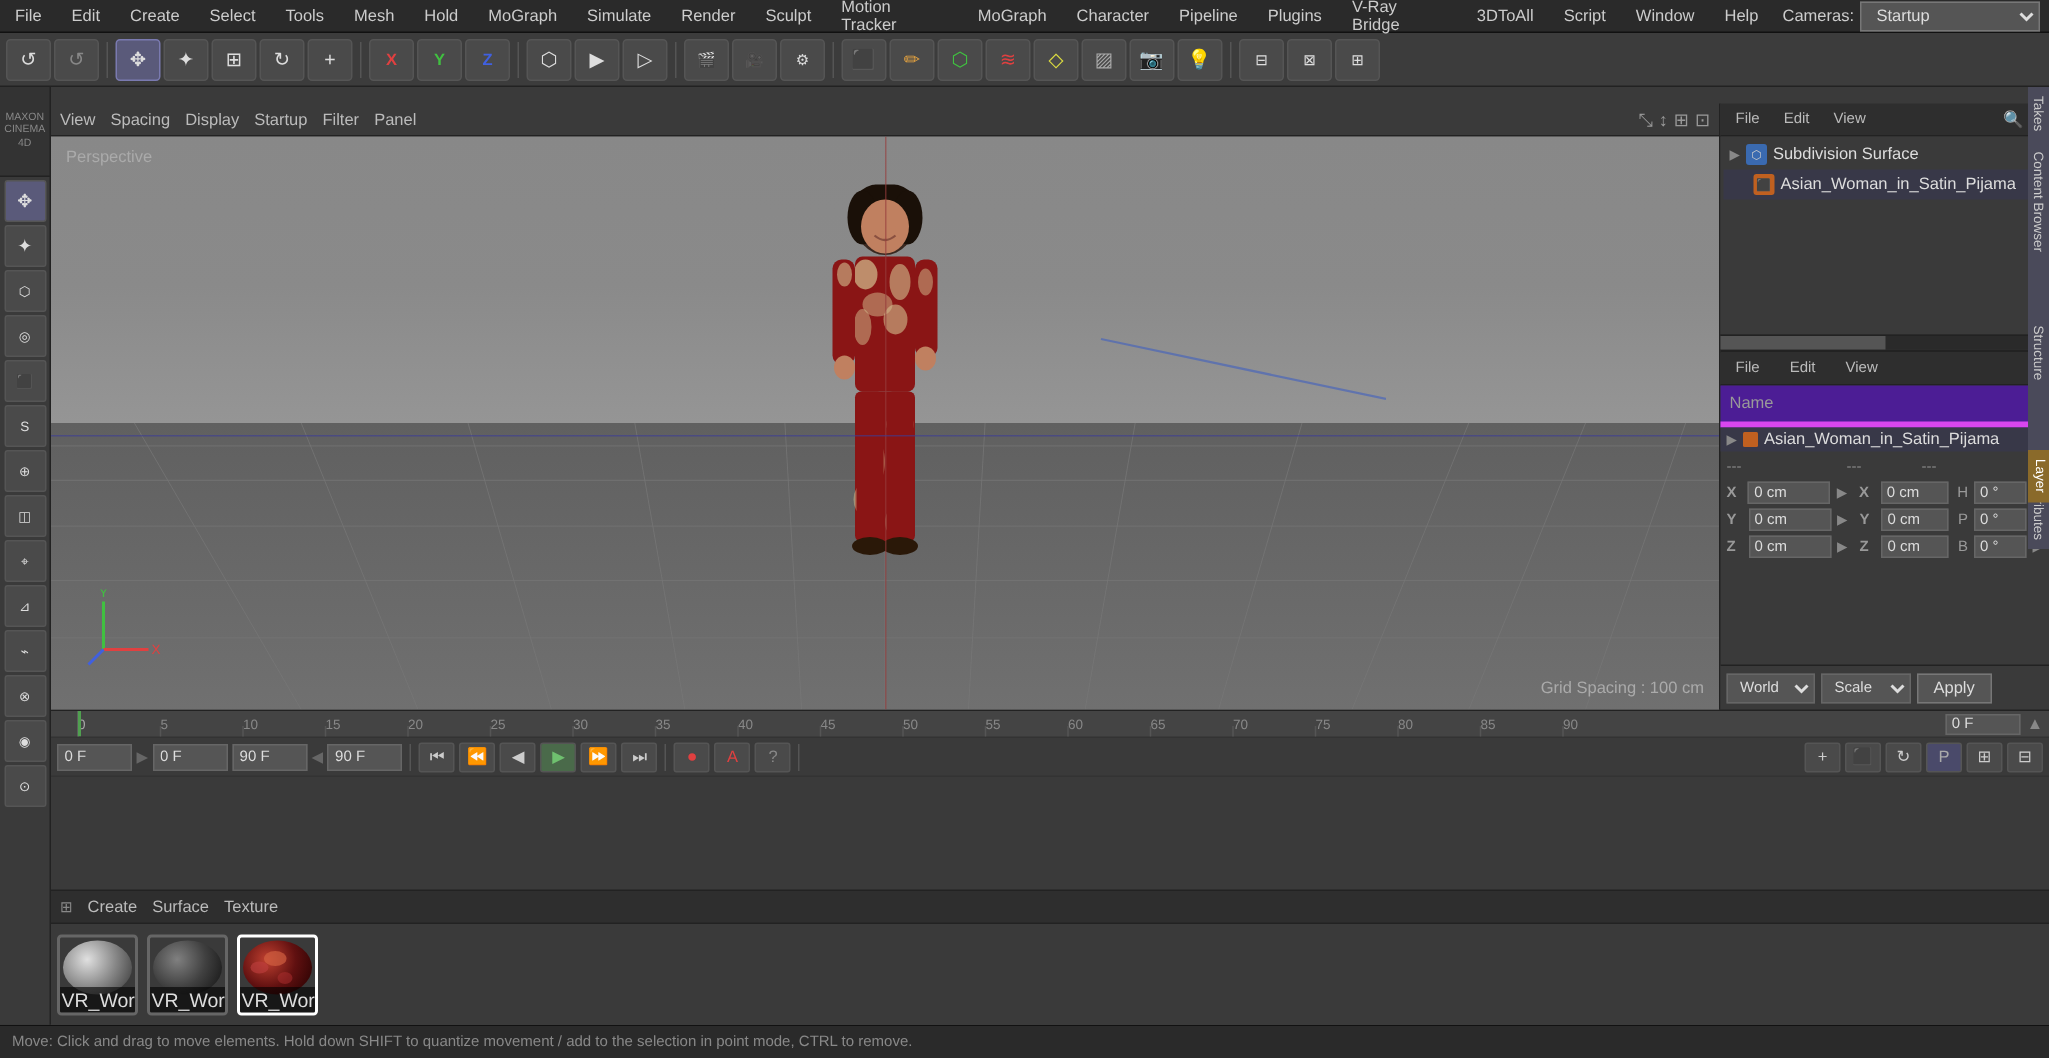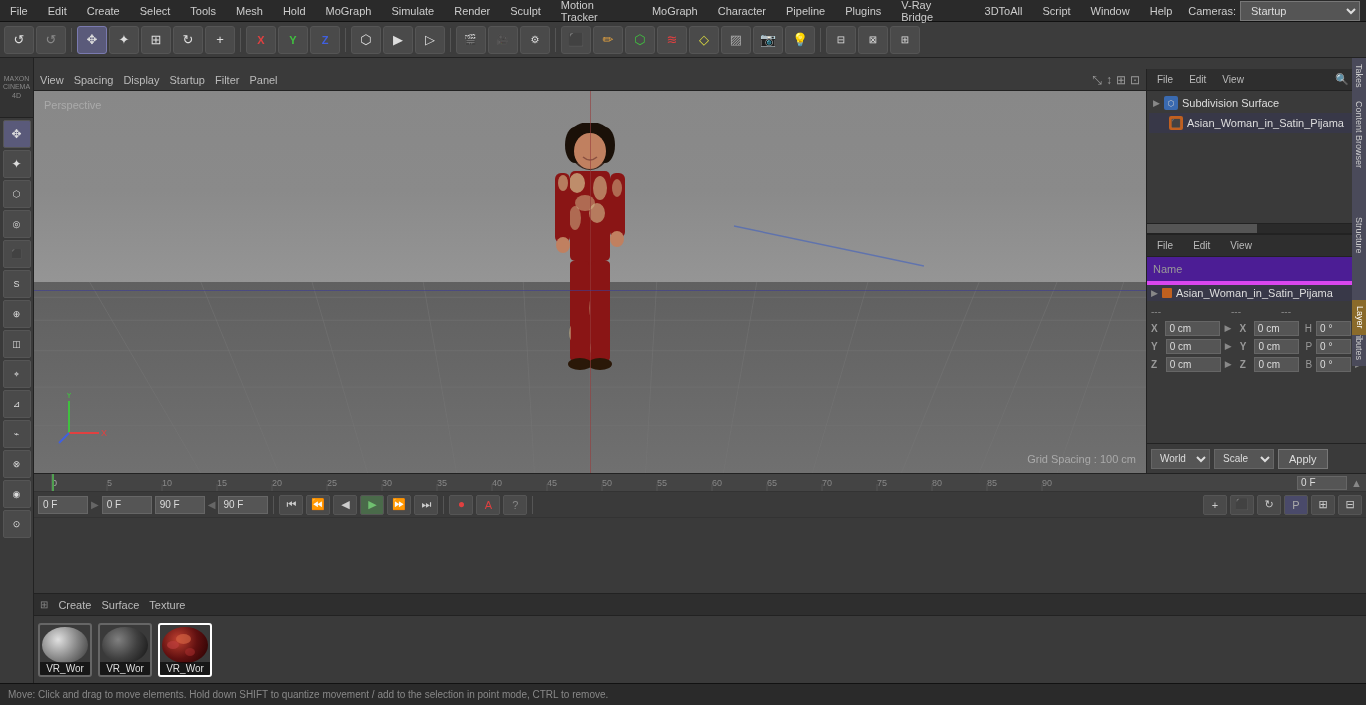--- a/index.html
+++ b/index.html
@@ -389,25 +389,25 @@
       border-radius: 3px;
       display: flex;
       align-items: flex-end;
       justify-content: center;
       cursor: pointer;
       position: relative;
       overflow: hidden;
     }
     .mat-thumb.selected { border-color: #aaa; }
     .mat-label {
-      font-size: 10px;
+      font-size: 13px;
       color: #ddd;
       background: rgba(0,0,0,0.6);
       width: 100%;
-      text-align: center;
+      text-align: left;
       padding: 1px;
     }
 
     
     #c4d-logo {
       width: 34px;
       display: flex;
       flex-direction: column;
       align-items: center;
       justify-content: center;

